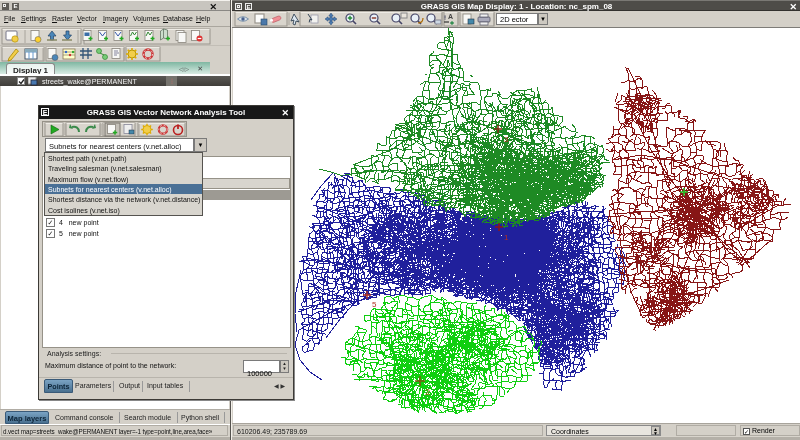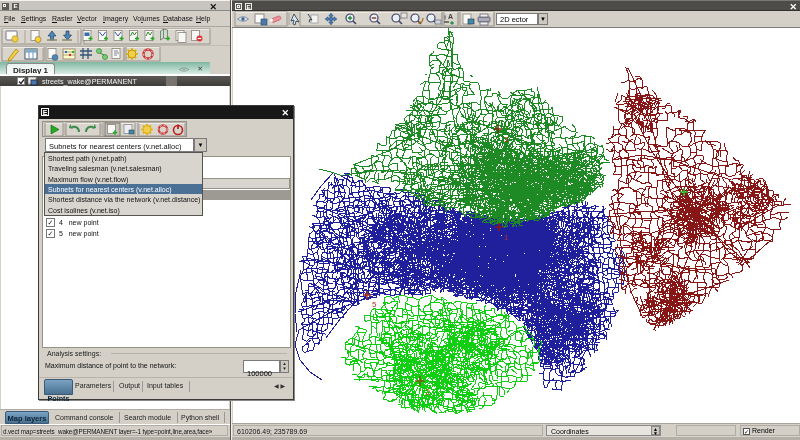--- a/index.html
+++ b/index.html
@@ -9,20 +9,21 @@
 </style></head>
 <body>
 
 <div class="win" style="left:231px;top:0;width:569px;height:440px;border-left:1px solid #f2efe9">
 
   <div class="abs" style="left:0;top:0;width:569px;height:11px;background:#4e4c48;border-top:1px solid #7a7874;border-bottom:1px solid #32312e">
     <div class="abs" style="left:3px;top:2px;width:7px;height:7px;background:#5e5c58;border:1px solid #eee">
         <div class="abs" style="left:1px;top:1px;width:3px;height:3px;border:1px solid #eee"></div>
       </div>
     <div class="abs" style="left:13px;top:2px;width:7px;height:7px;border:1px solid #eee;color:#fff;font-size:6px;font-weight:bold;text-align:center;line-height:6px">E</div>
+    <div class="abs tb" style="left:0;right:0;top:1px;text-align:center;color:#fff;font-size:8px">GRASS GIS Map Display: 1  - Location: nc_spm_08</div>
     <div class="abs" style="right:4px;top:1px;color:#fff;font-size:9px;font-weight:bold">✕</div>
   </div>
 
   <div class="abs" style="left:0;top:11px;width:569px;height:17px;background:#d4d0c8;border-bottom:1px solid #7e7c78">
     <svg class="abs" style="left:0;top:0" width="569" height="16" viewBox="0 0 569 16">
       <g id="mapicons">
           <rect x="3" y="1" width="52" height="14" fill="#d9d5cd" stroke="#98948c" stroke-width="1"></rect>
           <line x1="3.5" y1="1.5" x2="54.5" y2="1.5" stroke="#eeebe5" stroke-width="1"></line>
           <rect x="68" y="1" width="142" height="14" fill="#d9d5cd" stroke="#98948c" stroke-width="1"></rect>
           <line x1="68.5" y1="1.5" x2="209.5" y2="1.5" stroke="#eeebe5" stroke-width="1"></line>
@@ -245,20 +246,21 @@
   <div class="abs" style="left:0;top:424px;width:230px;height:12px;background:#d4d0c8;border-top:1px solid #fff">
     <div class="abs" style="left:1px;top:0px;width:227px;height:11px;border:1px solid #b0aca4;font-size:6.3px;white-space:nowrap;overflow:hidden;padding:2px 0 0 1px;color:#111;letter-spacing:-0.1px">d.vect map=streets_wake@PERMANENT layer=-1 type=point,line,area,face»</div>
   </div>
   <div class="abs" style="left:0;top:436px;width:230px;height:4px;background:#b4b0a8;border-top:1px solid #d8d4cc"></div>
 </div>
 
 <div class="win" style="left:38px;top:105px;width:256px;height:295px;border:1px solid #3c3a36;box-shadow:1px 1px 0 #888">
 
   <div class="abs" style="left:0;top:0;width:254px;height:13px;background:#181818">
     <div class="abs" style="left:2px;top:2px;width:8px;height:8px;border:1px solid #fff;color:#fff;font-size:7px;font-weight:bold;text-align:center;line-height:8px">E</div>
+    <div class="abs tb" style="left:0;right:0;top:2px;text-align:center;color:#fff;font-size:8px">GRASS GIS Vector Network Analysis Tool</div>
     <div class="abs" style="right:4px;top:2px;color:#fff;font-size:9px;font-weight:bold">✕</div>
   </div>
 
   <div class="abs" style="left:3px;top:15px;width:145px;height:16px;border:1px solid #969288;background:#d4d0c8">
     <svg class="abs" style="left:0;top:0" width="144" height="15" viewBox="0 0 144 15">
         <g id="dlgicons">
           <rect x="2" y="1" width="18" height="13" fill="#d9d5cd" stroke="#98948c" stroke-width="1"></rect>
           <line x1="2.5" y1="1.5" x2="19.5" y2="1.5" stroke="#eeebe5" stroke-width="1"></line>
           <rect x="23" y="1" width="34" height="13" fill="#d9d5cd" stroke="#98948c" stroke-width="1"></rect>
           <line x1="23.5" y1="1.5" x2="56.5" y2="1.5" stroke="#eeebe5" stroke-width="1"></line>
@@ -308,21 +310,21 @@
     <span class="abs" style="left:16px;top:73px;font-size:7px;color:#111">5&nbsp;&nbsp; new point</span>
   </div>
 
   <span class="abs" style="left:8px;top:244px;font-size:7px;color:#222">Analysis settings:</span>
   <div class="abs" style="left:72px;top:247px;width:176px;height:1px;background:#b8b4ac"></div>
   <span class="abs" style="left:6px;top:256px;font-size:7px;color:#111">Maximum distance of point to the network:</span>
   <div class="abs" style="left:204px;top:254px;width:37px;height:13px;background:#fff;border:1px solid #7a7a7a;font-size:7.5px;padding:8px 0 0 3px">100000</div>
   <div class="abs" style="left:241px;top:254px;width:9px;height:13px;background:#ccc8c0;border:1px solid #7a7a7a;font-size:4.5px;text-align:center;line-height:5px;color:#222">▲<br>▼</div>
 
   <div class="abs" style="left:0;top:271px;width:254px;height:16px;border-top:1px solid #b8b4ac">
-    <div class="abs" style="left:5px;top:1px;width:29px;height:14px;background:linear-gradient(to bottom,#7aa3c4,#49708f);border:1px solid #3a5a78;border-radius:2px 2px 0 0;font-size:7.2px;font-weight:bold;color:#0c2438;text-align:center;padding-top:14px">Points</div>
+    <div class="abs" style="left:5px;top:1px;width:29px;height:14px;background:linear-gradient(to bottom,#7aa3c4,#49708f);border:1px solid #3a5a78;border-radius:2px 2px 0 0;font-size:7.2px;font-weight:bold;color:#0c2438;text-align:center;padding-top:2px">Points</div>
     <span class="abs" style="left:36px;top:4px;font-size:7px;color:#222">Parameters</span>
     <span class="abs" style="left:80px;top:4px;font-size:7px;color:#222">Output</span>
     <span class="abs" style="left:108px;top:4px;font-size:7px;color:#222">Input tables</span>
     <div class="abs" style="left:74px;top:3px;width:1px;height:11px;background:#999"></div>
     <div class="abs" style="left:103px;top:3px;width:1px;height:11px;background:#999"></div>
     <div class="abs" style="left:150px;top:3px;width:1px;height:11px;background:#999"></div>
     <span class="abs" style="right:8px;top:4px;font-size:6px;color:#333">◀ ▶</span>
   </div>
 </div>
 

